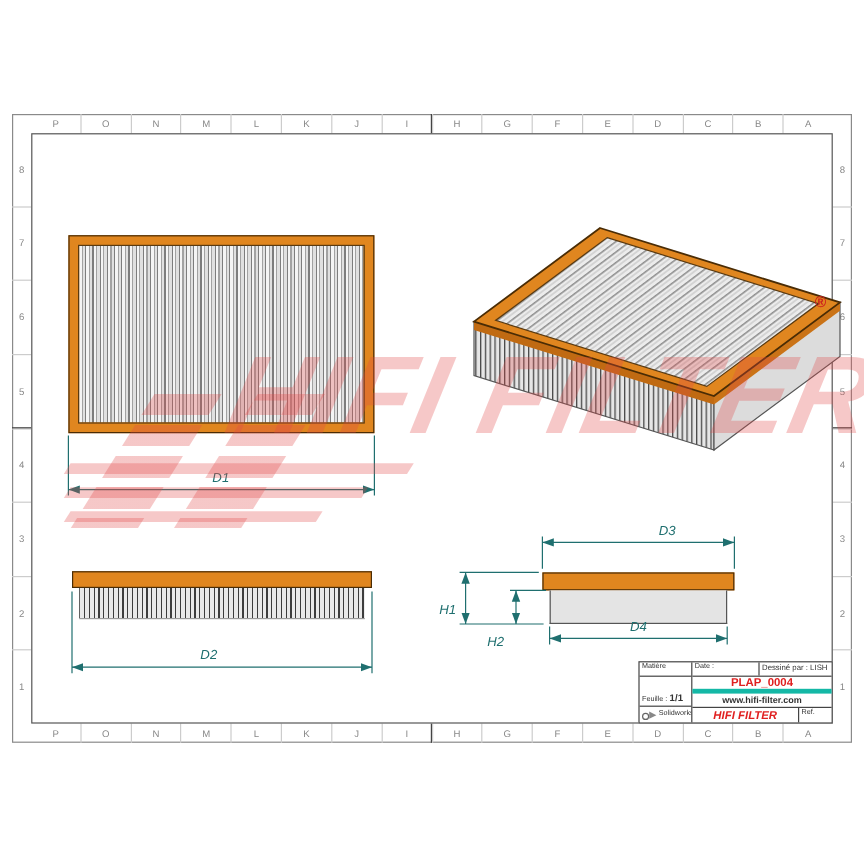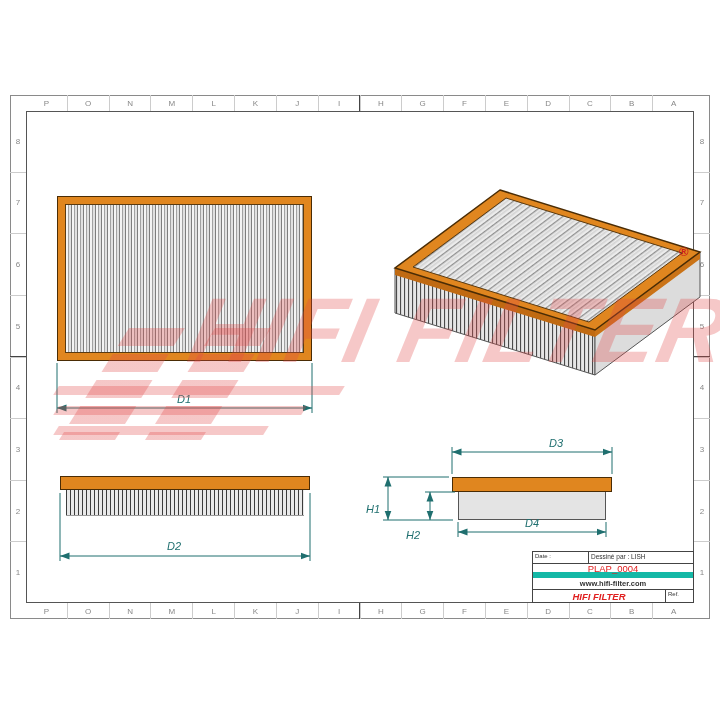--- a/index.html
+++ b/index.html
@@ -75,22 +75,22 @@
   .proj-icon{position:relative;width:12px;height:7px;flex:none;}
   .proj-icon::before{content:"";position:absolute;left:0;top:1.5px;width:4px;height:4px;
               border:1px solid #666;border-radius:50%;}
   .proj-icon::after{content:"";position:absolute;right:0;top:0.5px;width:0;height:0;
               border-top:3px solid transparent;border-bottom:3px solid transparent;
               border-left:6px solid #888;}
   .tb-right{flex:1;display:flex;flex-direction:column;}
   .tb-r1{height:12px;border-bottom:1px solid #444;display:flex;font-size:6px;}
   .tb-date{width:56px;border-right:1px solid #444;padding:1px 2px;}
   .tb-drawn{flex:1;padding:1px 2px;font-size:6.5px;white-space:nowrap;overflow:hidden;}
-  .tb-r2{height:14px;border-bottom:6px solid #14b8a6;display:flex;align-items:center;
-         justify-content:center;color:#e02020;font-weight:normal;font-size:9.5px;}
+  .tb-r2{height:14px;border-bottom:4px solid #14b8a6;display:flex;align-items:center;
+         justify-content:center;color:#e02020;font-weight:bold;font-size:9.5px;}
   .tb-r3{height:12px;border-bottom:1px solid #444;display:flex;align-items:center;
          justify-content:center;font-weight:bold;font-size:7.5px;}
   .tb-r4{flex:1;display:flex;}
   .tb-brand{flex:1;display:flex;align-items:center;justify-content:center;
             color:#e02020;font-weight:bold;font-style:italic;font-size:9.5px;}
   .tb-ref{width:28px;border-left:1px solid #444;font-size:6px;padding:1px 2px;}
 </style>
 </head>
 <body>
 
@@ -228,20 +228,33 @@
   <div class="wm-logo">
     <div class="wm-bar wm-bar1"></div>
     <div class="wm-bar wm-bar2"></div>
     <div class="wm-line wm-line1"></div>
     <div class="wm-line wm-line2"></div>
     <div class="wm-line wm-line3"></div>
   </div>
   <div class="wm-text">HIFI FILTER</div>
 
   <div class="tb">
+    <div class="tb-left">
+      <div class="tb-cell tb-matiere">
+        <span>Matière</span>
+      </div>
+      <div class="tb-cell tb-feuille">
+        <span>Feuille :</span>
+        <span class="tb-sheetval">1/1</span>
+      </div>
+      <div class="tb-cell tb-solid">
+        <span class="proj-icon"></span>
+        <span>Solidworks</span>
+      </div>
+    </div>
     <div class="tb-right">
       <div class="tb-r1">
         <div class="tb-date">
           <span>Date :</span>
         </div>
         <div class="tb-drawn">Dessiné par : LISH</div>
       </div>
       <div class="tb-r2">PLAP_0004</div>
       <div class="tb-r3">www.hifi-filter.com</div>
       <div class="tb-r4">

